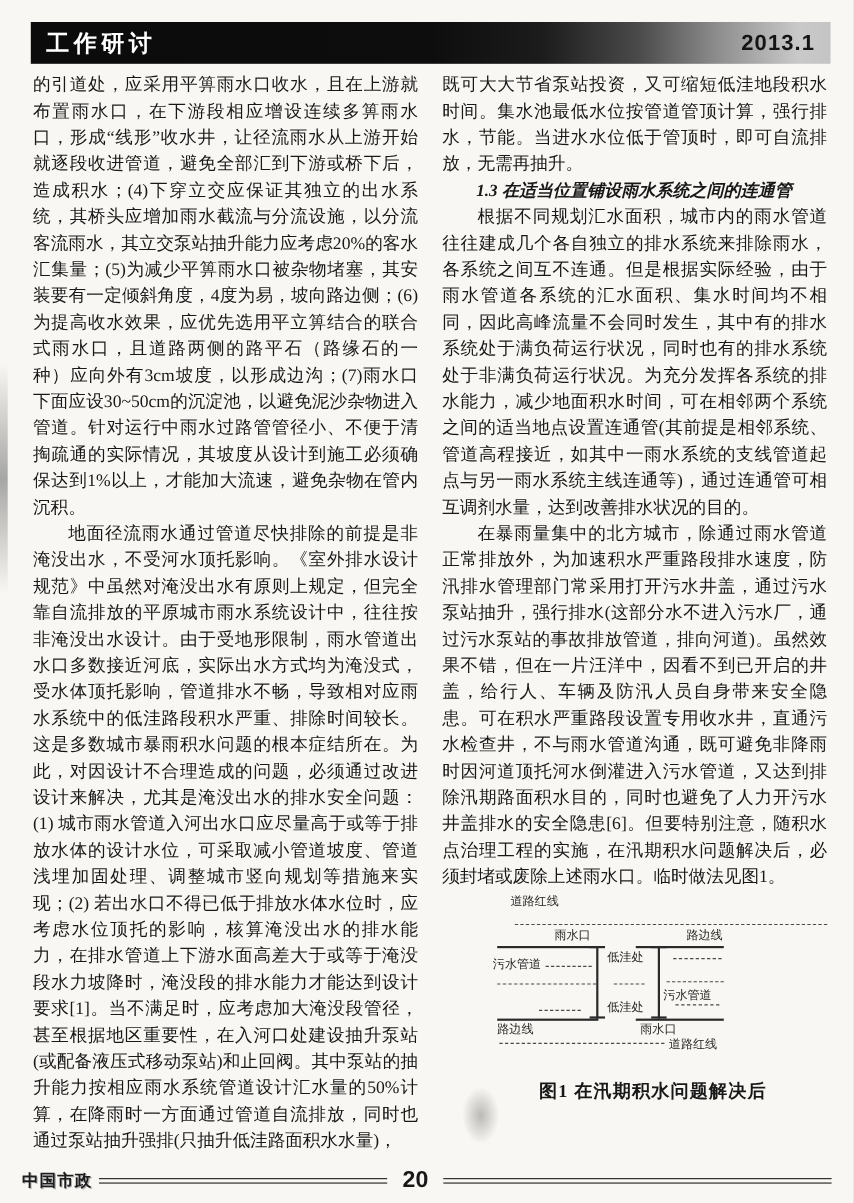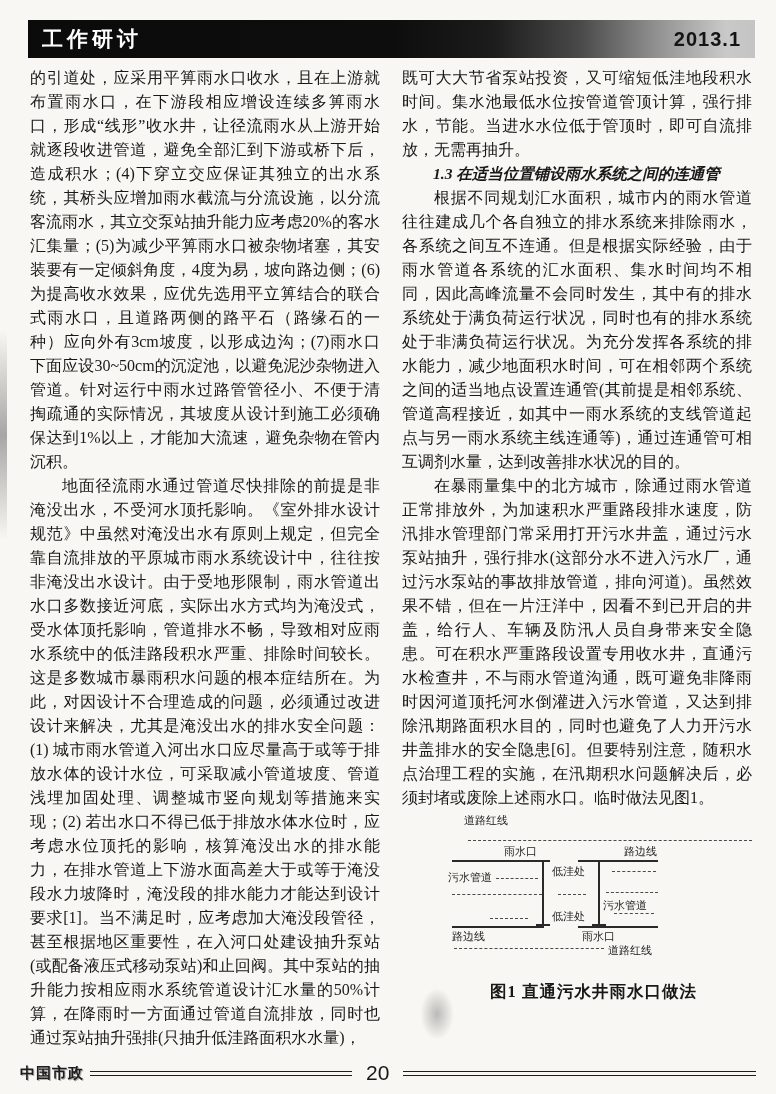--- a/index.html
+++ b/index.html
@@ -39,21 +39,21 @@
   .cap{position:absolute;width:14px;height:0;border-top:2px solid #2a2a2a;}
   .fig-caption{text-align:center;font-weight:bold;font-size:16.5px;margin:12px 0 0 0;letter-spacing:1px;}
   
   .footer{position:absolute;left:20px;top:1058px;width:736px;height:30px;
     display:flex;align-items:center;}
   .logo{font-family:Liberation Serif, serif;font-weight:bold;
     font-size:15px;letter-spacing:1px;color:#1d1d1d;text-shadow:1px 1px 0 #b0b0b0;margin-right:6px;}
   .rule{height:3px;border-top:1.5px solid #1d1d1d;border-bottom:1.5px solid #1d1d1d;}
   .rule-left{width:262px;}
   .rule-right{flex:1;}
-  .page-num{font-size:21px;font-weight:normal;margin:0 14px;font-family:"Liberation Sans","DejaVu Sans",sans-serif;}
+  .page-num{font-size:21px;font-weight:bold;margin:0 14px;font-family:"Liberation Sans","DejaVu Sans",sans-serif;}
 </style>
 </head>
 <body>
 
 <div class="page">
 
   <div class="edge-streak"></div>
   <div class="smudge"></div>
 
   <div class="header-bar">
@@ -109,21 +109,21 @@
         <div class="hline" style="top:112px;left:6px;width:92px;"></div>
         <div class="hline" style="top:112px;left:132px;width:80px;"></div>
 
         <span class="lbl" style="left:6px;top:116px;">路边线</span>
         <span class="lbl" style="left:136px;top:116px;">雨水口</span>
 
         <div class="dline" style="top:134px;left:8px;width:150px;"></div>
         <span class="lbl" style="left:162px;top:130px;">道路红线</span>
       </div>
 
-      <p class="fig-caption">图1 直通污水井雨水口做法</p>
+      <p class="fig-caption">图1 在汛期积水问题解决后</p>
     </div>
 
   </div>
 
   <div class="footer">
     <span class="logo">中国市政</span>
     <div class="rule rule-left"></div>
     <span class="page-num">20</span>
     <div class="rule rule-right"></div>
   </div>

